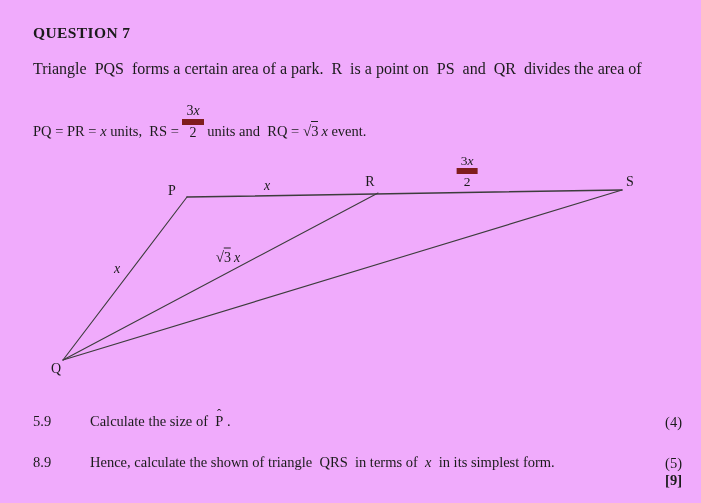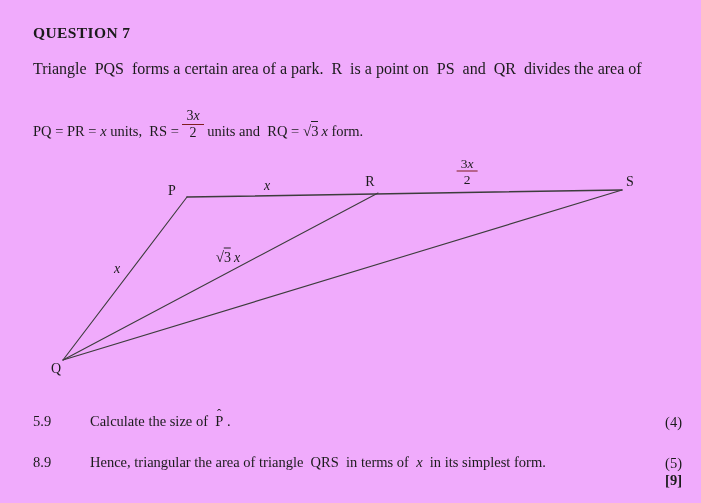--- a/index.html
+++ b/index.html
@@ -43,21 +43,21 @@
   .var { font-style: italic; }
   .frac {
     display: inline-flex;
     flex-direction: column;
     align-items: center;
     line-height: 14px;
     font-size: 14px;
     vertical-align: middle;
   }
   .frac .num {
-    border-bottom: 1px solid #7f1d1d;
+    border-bottom: 6px solid #7f1d1d;
     padding: 0 4px 1px 4px;
   }
   .frac .den { padding-top: 1px; }
   .root-group { white-space: nowrap; }
   .radical-sign { font-size: 15px; }
   .radicand { border-top: 1px solid #222; padding-top: 1px; }
   .rvar { margin-left: 3px; }
 
   
   .diagram-svg {
@@ -115,21 +115,21 @@
   </div>
 
   <div class="formula">
     <span>PQ = PR = </span>
       <span class="var">x</span>
       <span> units,</span>
       <span>  RS = </span>
       <span class="frac"><span class="num"><span>3</span><span class="var">x</span></span><span class="den">2</span></span>
       <span> units and  RQ = </span>
       <span class="root-group"><span class="radical-sign">√</span><span class="radicand">3</span><span class="var rvar">x</span></span>
-      <span> form.</span>
+      <span> event.</span>
   </div>
 
   <div>
     <svg class="diagram-svg" id="diagram-svg" viewBox="0 0 701 503">
         <line x1="187" y1="197" x2="622" y2="190" stroke="#3c3c3c" stroke-width="1.5" stroke-linecap="round"></line>
         <line x1="63" y1="360" x2="187" y2="197" stroke="#3c3c3c" stroke-width="1.1" stroke-linecap="round"></line>
         <line x1="63" y1="360" x2="378" y2="193" stroke="#3c3c3c" stroke-width="1.1" stroke-linecap="round"></line>
         <line x1="63" y1="360" x2="622" y2="190" stroke="#3c3c3c" stroke-width="1.1" stroke-linecap="round"></line>
       </svg>
 
@@ -148,19 +148,19 @@
         <span class="den">2</span>
       </span>
   </div>
 
   <div class="qrow" style="top:412px;">
     <span class="qnum">5.9</span><span class="qtext"><span>Calculate the size of  </span><span class="phat"><span>P</span><span class="hat">ˆ</span></span><span> .</span></span>
     <span class="qmarks">(4)</span>
   </div>
 
   <div class="qrow" style="top:453px;">
-    <span class="qnum">8.9</span><span class="qtext"><span>Hence, triangular the area of triangle  QRS  in terms of  </span><span class="var">x</span><span>  in its simplest form.</span></span>
+    <span class="qnum">8.9</span><span class="qtext"><span>Hence, calculate the shown of triangle  QRS  in terms of  </span><span class="var">x</span><span>  in its simplest form.</span></span>
     <span class="qmarks">(5)</span>
   </div>
 
   <div class="total">[9]</div>
 
 </div>
 
 </body></html>

